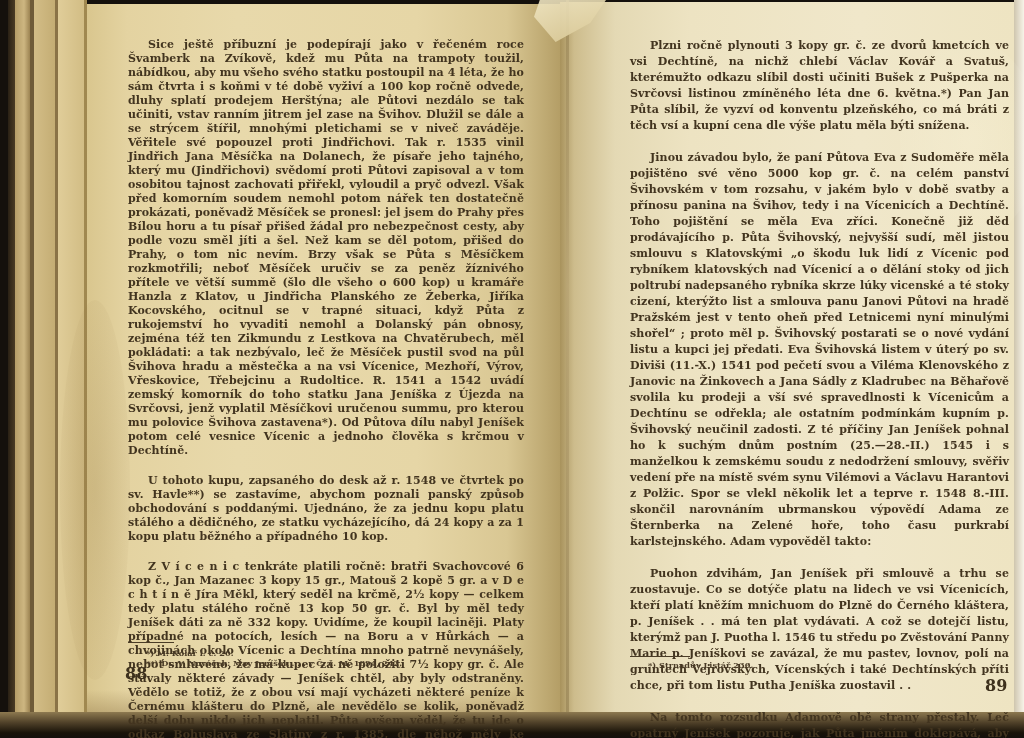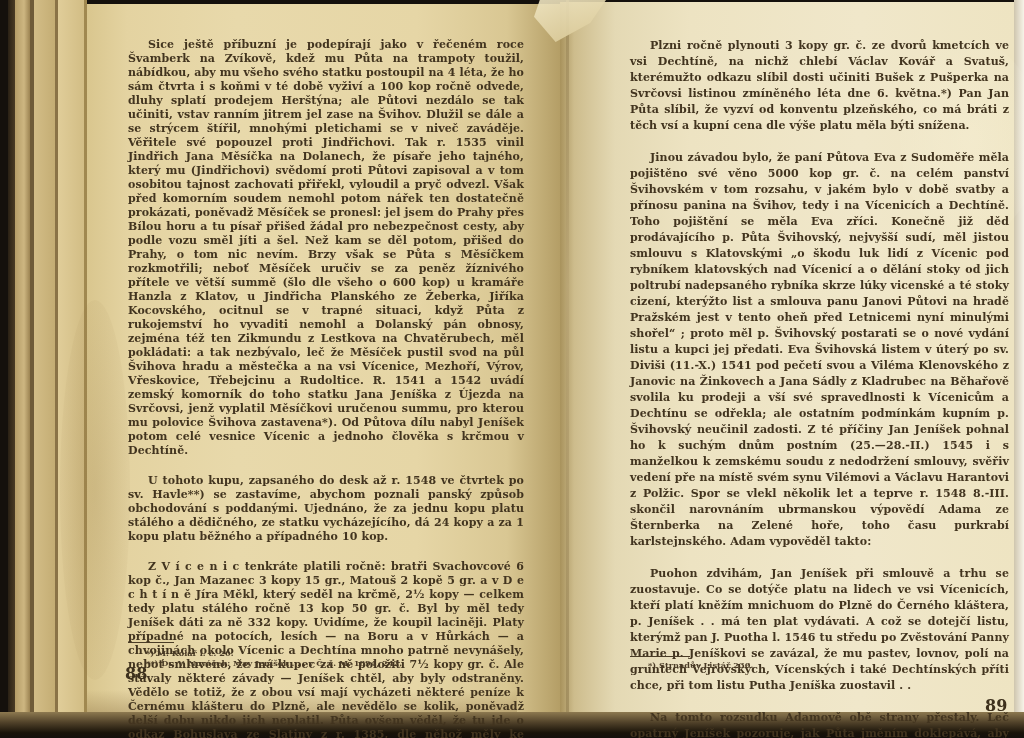--- a/index.html
+++ b/index.html
@@ -83,21 +83,21 @@
   }
   .footnotes-left  { left: 146px; top: 648px; width: 340px; }
   .footnotes-right { left: 648px; top: 660px; width: 300px; }
   .footnotes div { margin: 0; }
 
   .page-num {
     position: absolute;
     color: #3e311d; font-weight: bold; font-size: 16px;
   }
   .page-num-left  { left: 125px; top: 664px; }
-  .page-num-right { left: 985px; top: 696px; }
+  .page-num-right { left: 985px; top: 676px; }
 </style>
 </head>
 <body>
 
 <div class="book">
 
   <div class="edge-strip strip1"></div>
   <div class="edge-strip strip2"></div>
   <div class="edge-strip strip3"></div>
   <div class="edge-strip strip4"></div>

